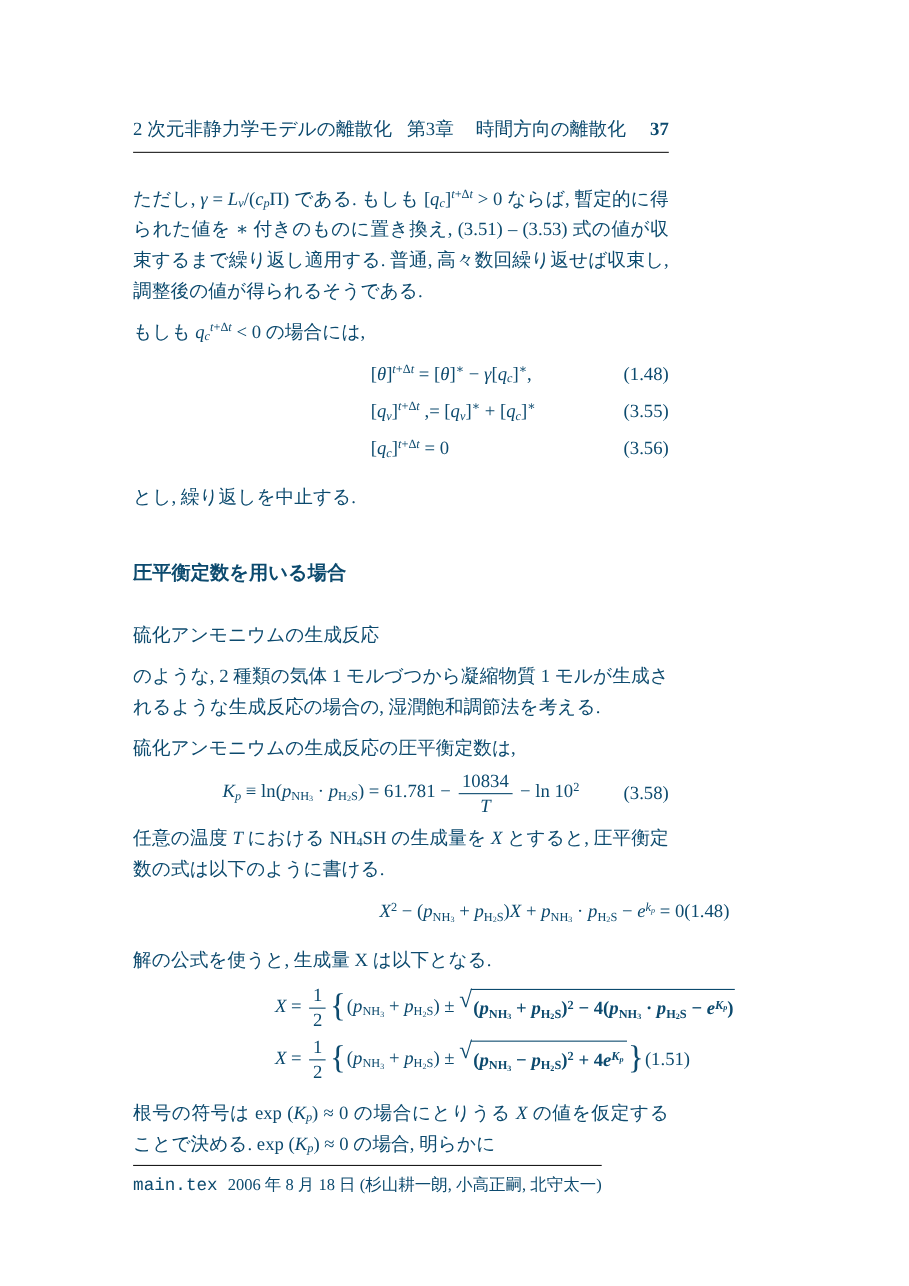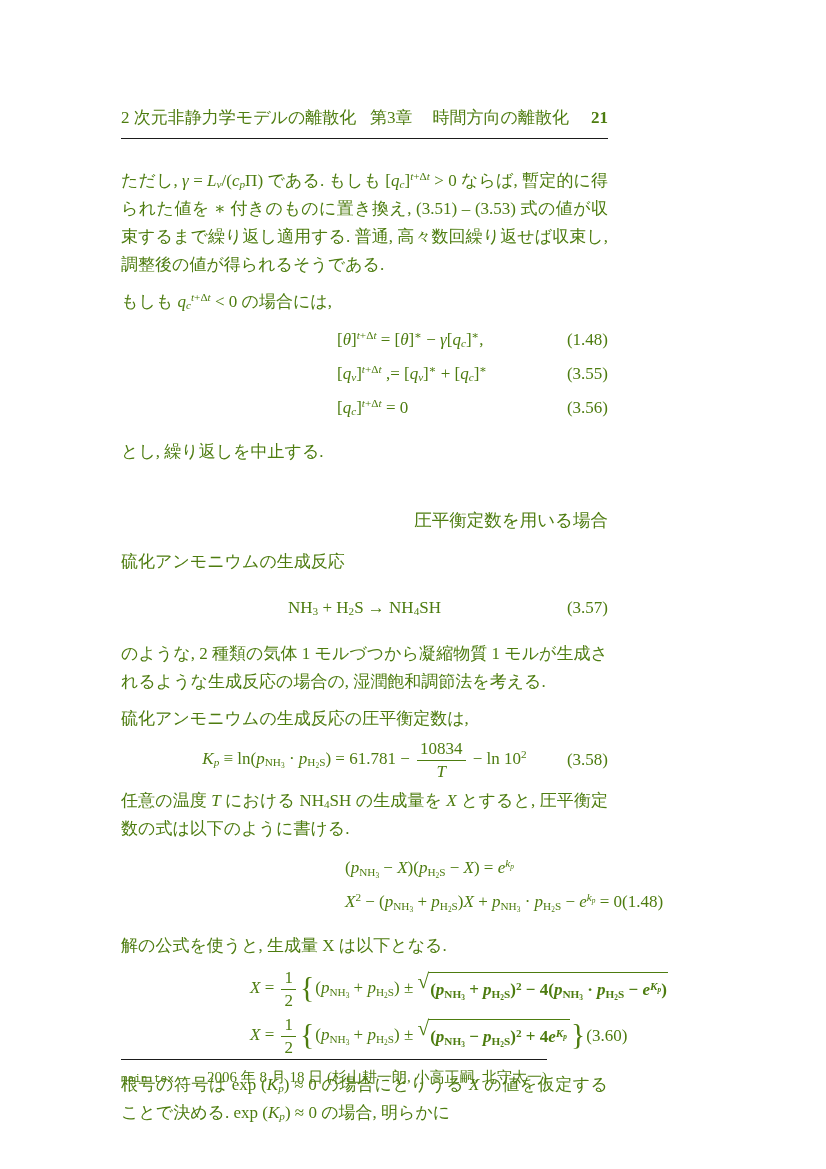--- a/index.html
+++ b/index.html
@@ -1,21 +1,21 @@
 <!DOCTYPE html>
 <html lang="ja"><head>
 <meta charset="utf-8">
 <title>2 次元非静力学モデルの離散化 — p.21</title>
 <style>
   html,body{margin:0;padding:0;background:#ffffff;}
   .page{
     position:relative;
     width:668px;height:1169px;
     background:#ffffff;
-    color:#4d7c0f;
+    color:#0c4a6e;
     font-family:"Liberation Serif","DejaVu Serif",serif;
     font-size:17px;
     box-sizing:border-box;
     padding:86px 60px 0 121px;
     overflow:hidden;
   }
   
   .running-header{
     display:flex;justify-content:space-between;align-items:baseline;
     padding-bottom:9px;border-bottom:1.2px solid #1b1b1b;
@@ -23,23 +23,22 @@
   }
   .hdr-right{display:inline-flex;align-items:baseline;margin-top:20px;}
   .hdr-sec{margin-left:20px;}
   .pageno{margin-left:22px;font-weight:bold;}
   
   p.body{margin:0 0 9px 0;line-height:28px;text-align:justify;}
   p.first{margin-top:28px;}
   p.tight{margin-bottom:4px;}
   .section-heading{
     font-family:"Liberation Sans","DejaVu Sans",sans-serif;
-    font-weight:normal;font-size:17.5px;
-    margin:42px 0 16px 0;
-    text-align:right;
+    font-weight:bold;font-size:17.5px;
+    margin:42px 0 32px 0;
   }
   
   .eqgroup{margin:8px 0 14px 0;}
   .eq-line{display:flex;align-items:center;line-height:32px;margin:2px 0;white-space:nowrap;}
   .eq-body{white-space:nowrap;}
   .eq-no{margin-left:auto;}
   .eq-line.centered{position:relative;justify-content:center;}
   .eq-line.centered .eq-no{position:absolute;right:0;top:50%;transform:translateY(-50%);margin-left:0;}
   .g1 .eq-body{margin-left:216px;}
   .g2 .eq-body{margin-left:224px;}
@@ -63,33 +62,33 @@
   .sq-body{border-top:1.2px solid currentColor;padding:1px 3px 0 2px;font-weight:bold;}
   .big{font-size:175%;line-height:0;vertical-align:-0.14em;padding:0 1px;}
   
   .page-footer{
     position:absolute;left:121px;right:121px;top:1059px;
     border-top:1.2px solid #1b1b1b;
     padding-top:8px;
     display:flex;justify-content:space-between;align-items:baseline;
     font-size:15px;
   }
-  .ftr-left{font-family:"Liberation Mono","DejaVu Sans Mono",monospace;font-size:11px;}
+  .ftr-left{font-family:"Liberation Mono","DejaVu Sans Mono",monospace;font-size:16px;}
 </style>
 </head>
 <body>
 
 <div class="page">
 
   <header class="running-header">
     <span class="hdr-left">2 次元非静力学モデルの離散化</span>
     <span class="hdr-right">
       <span>第3章</span>
       <span class="hdr-sec">時間方向の離散化</span>
-      <span class="pageno">21</span>
+      <span class="pageno">37</span>
     </span>
   </header>
 
   <p class="body first">ただし, <span class="mi">γ</span> = <span class="mi">L</span><sub><span class="mi">v</span></sub>/(<span class="mi">c</span><sub><span class="mi">p</span></sub>Π) である. もしも [<span class="mi">q</span><sub><span class="mi">c</span></sub>]<sup><span class="mi">t</span>+Δ<span class="mi">t</span></sup> &gt; 0 ならば, 暫定的に得られた値を ∗ 付きのものに置き換え, (3.51) – (3.53) 式の値が収束するまで繰り返し適用する. 普通, 高々数回繰り返せば収束し, 調整後の値が得られるそうである.</p>
 
   <p class="body tight">もしも <span class="mi">q</span><sub><span class="mi">c</span></sub><sup><span class="mi">t</span>+Δ<span class="mi">t</span></sup> &lt; 0 の場合には,</p>
 
   <div class="eqgroup g1">
     <div class="eq-line">
       <span class="eq-body">[<span class="mi">θ</span>]<sup><span class="mi">t</span>+Δ<span class="mi">t</span></sup> = [<span class="mi">θ</span>]<sup>∗</sup> − <span class="mi">γ</span>[<span class="mi">q</span><sub><span class="mi">c</span></sub>]<sup>∗</sup>,</span>
@@ -104,62 +103,55 @@
       <span class="eq-no">(3.56)</span>
     </div>
   </div>
 
   <p class="body">とし, 繰り返しを中止する.</p>
 
   <h3 class="section-heading">圧平衡定数を用いる場合</h3>
 
   <p class="body">硫化アンモニウムの生成反応</p>
 
-  <div class="eq-line centered row-357">
-    <span class="eq-body">NH<sub>3</sub> + H<sub>2</sub>S → NH<sub>4</sub>SH</span>
-    <span class="eq-no">(3.57)</span>
-  </div>
 
   <p class="body">のような, 2 種類の気体 1 モルづつから凝縮物質 1 モルが生成されるような生成反応の場合の, 湿潤飽和調節法を考える.</p>
 
   <p class="body tight">硫化アンモニウムの生成反応の圧平衡定数は,</p>
 
   <div class="eq-line centered row-358">
     <span class="eq-body"><span class="mi">K</span><sub><span class="mi">p</span></sub> ≡ ln(<span class="mi">p</span><sub>NH<sub>3</sub></sub> · <span class="mi">p</span><sub>H<sub>2</sub>S</sub>) = 61.781 − <span class="frac"><span class="num">10834</span><span class="den"><span class="mi">T</span></span></span> − ln 10<sup>2</sup></span>
     <span class="eq-no">(3.58)</span>
   </div>
 
 
   <p class="body">任意の温度 <span class="mi">T</span> における NH<sub>4</sub>SH の生成量を <span class="mi">X</span> とすると, 圧平衡定数の式は以下のように書ける.</p>
 
   <div class="eqgroup g2">
-    <div class="eq-line">
-      <span class="eq-body">(<span class="mi">p</span><sub>NH<sub>3</sub></sub> − <span class="mi">X</span>)(<span class="mi">p</span><sub>H<sub>2</sub>S</sub> − <span class="mi">X</span>) = <span class="mi">e</span><sup><span class="mi">k</span><sub><span class="mi">p</span></sub></sup></span>
-    </div>
     <div class="eq-line">
       <span class="eq-body"><span class="mi">X</span><sup>2</sup> − (<span class="mi">p</span><sub>NH<sub>3</sub></sub> + <span class="mi">p</span><sub>H<sub>2</sub>S</sub>)<span class="mi">X</span> + <span class="mi">p</span><sub>NH<sub>3</sub></sub> · <span class="mi">p</span><sub>H<sub>2</sub>S</sub> − <span class="mi">e</span><sup><span class="mi">k</span><sub><span class="mi">p</span></sub></sup> = 0</span>
       <span class="eq-no">(1.48)</span>
     </div>
   </div>
 
   <p class="body tight">解の公式を使うと, 生成量 X は以下となる.</p>
 
   <div class="eqgroup g3">
     <div class="eq-line">
       <span class="eq-body"><span class="mi">X</span> = <span class="frac"><span class="num">1</span><span class="den">2</span></span><span class="big">{</span>(<span class="mi">p</span><sub>NH<sub>3</sub></sub> + <span class="mi">p</span><sub>H<sub>2</sub>S</sub>) ± <span class="sqrt">
             <span class="sq-sign">√</span>
             <span class="sq-body">(<span class="mi">p</span><sub>NH<sub>3</sub></sub> + <span class="mi">p</span><sub>H<sub>2</sub>S</sub>)<sup>2</sup> − 4(<span class="mi">p</span><sub>NH<sub>3</sub></sub> · <span class="mi">p</span><sub>H<sub>2</sub>S</sub> − <span class="mi">e</span><sup><span class="mi">K</span><sub><span class="mi">p</span></sub></sup>)</span>
           </span><span class="big">}</span></span>
     </div>
     <div class="eq-line">
       <span class="eq-body"><span class="mi">X</span> = <span class="frac"><span class="num">1</span><span class="den">2</span></span><span class="big">{</span>(<span class="mi">p</span><sub>NH<sub>3</sub></sub> + <span class="mi">p</span><sub>H<sub>2</sub>S</sub>) ± <span class="sqrt">
             <span class="sq-sign">√</span>
             <span class="sq-body">(<span class="mi">p</span><sub>NH<sub>3</sub></sub> − <span class="mi">p</span><sub>H<sub>2</sub>S</sub>)<sup>2</sup> + 4<span class="mi">e</span><sup><span class="mi">K</span><sub><span class="mi">p</span></sub></sup></span>
           </span><span class="big">}</span></span>
-      <span class="eq-no">(3.60)</span>
+      <span class="eq-no">(1.51)</span>
     </div>
   </div>
 
   <p class="body">根号の符号は exp (<span class="mi">K</span><sub><span class="mi">p</span></sub>) ≈ 0 の場合にとりうる <span class="mi">X</span> の値を仮定することで決める. exp (<span class="mi">K</span><sub><span class="mi">p</span></sub>) ≈ 0 の場合, 明らかに</p>
 
   <footer class="page-footer">
     <span class="ftr-left">main.tex</span>
     <span class="ftr-right">2006 年 8 月 18 日 (杉山耕一朗, 小高正嗣, 北守太一)</span>
   </footer>
 

